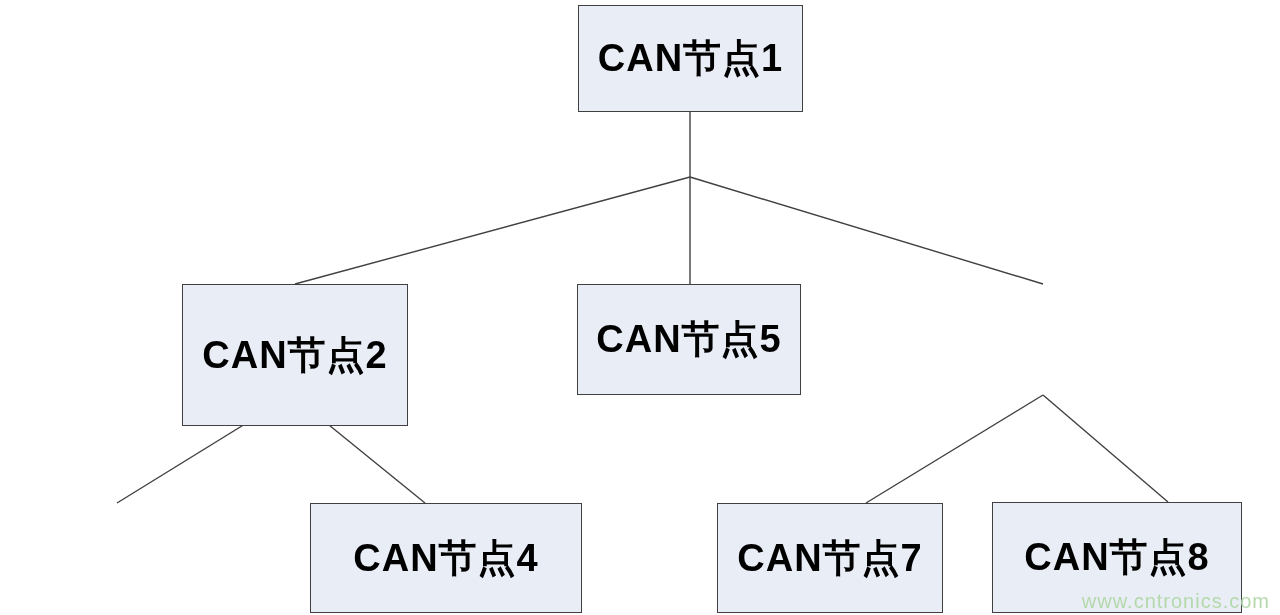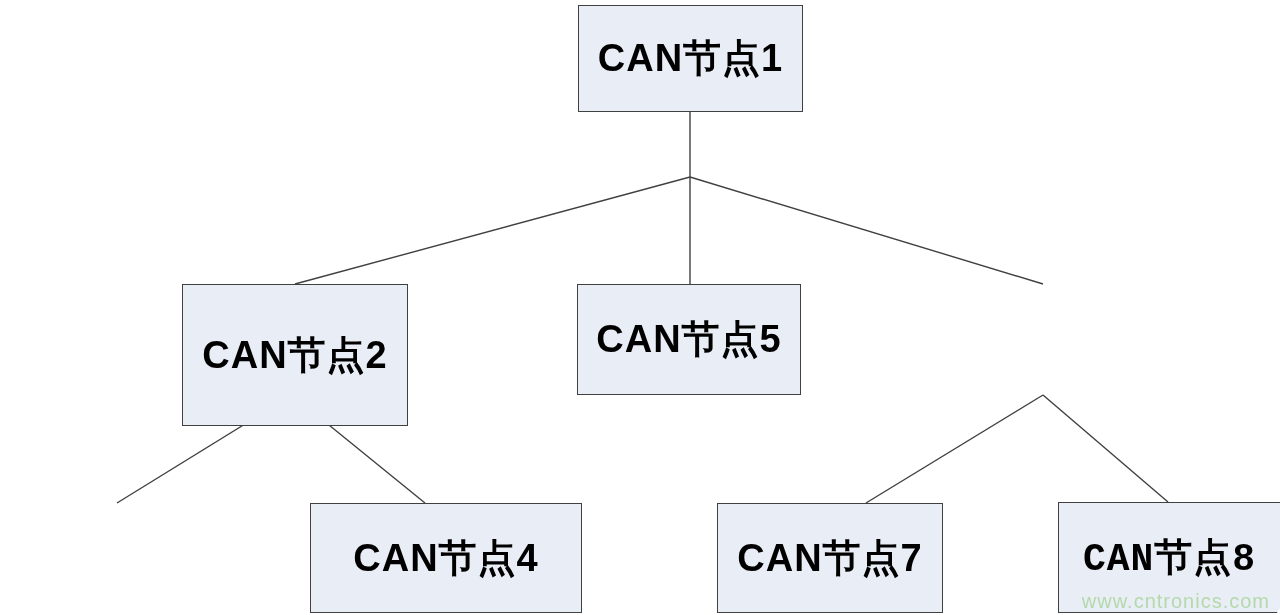--- a/index.html
+++ b/index.html
@@ -44,21 +44,21 @@
     white-space: nowrap;
   }
   
   #n1 { left: 578px; top: 5px;   width: 225px; height: 107px; }
   #n2 { left: 182px; top: 284px; width: 226px; height: 142px; }
   #n5 { left: 577px; top: 284px; width: 224px; height: 111px; }
   #n6 { left: 929px; top: 284px; width: 228px; height: 111px; }
   #n3 { left: 2px;   top: 503px; width: 228px; height: 110px; }
   #n4 { left: 310px; top: 503px; width: 272px; height: 110px; }
   #n7 { left: 709px; top: 503px; width: 226px; height: 110px; margin-left: 8px; }
-  #n8 { left: 1058px;top: 502px; width: 223px; height: 111px; font-family: Liberation Mono, monospace; }
+  #n8 { left: 992px;top: 502px; width: 250px; height: 111px; }
   .watermark {
     position: absolute;
     right: 10px;
     bottom: 2px;
     font-size: 20px;
     color: var(--watermark-color);
     letter-spacing: 1px;
     z-index: 5;
   }
 </style>

